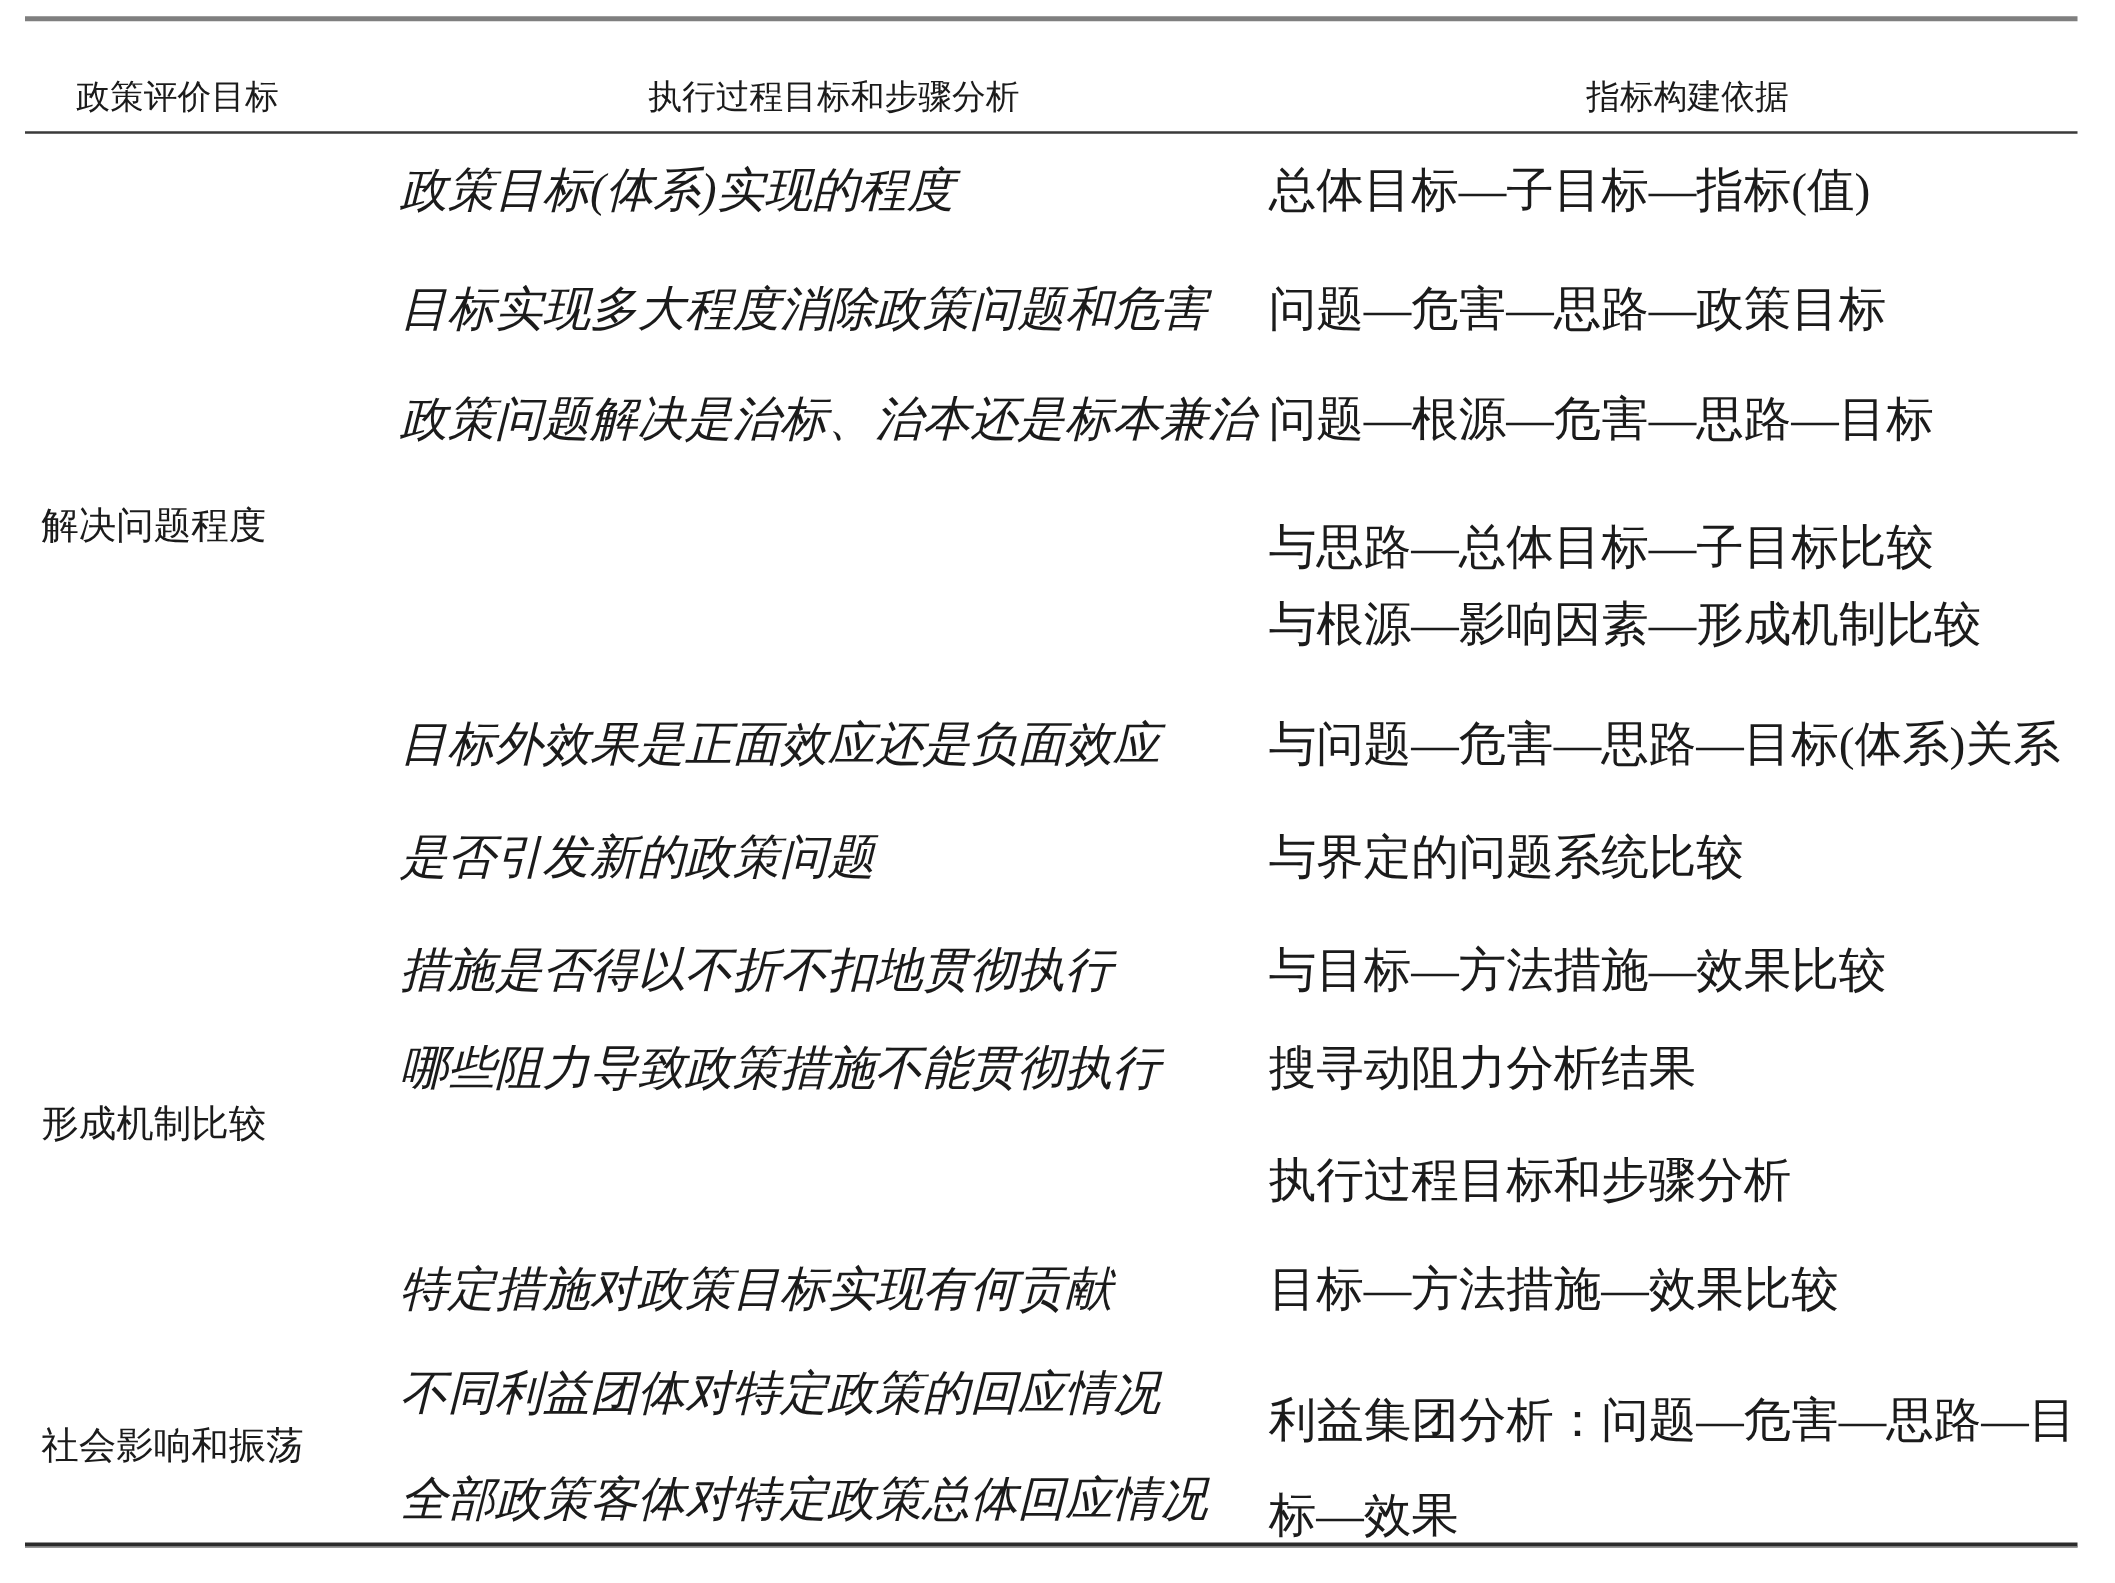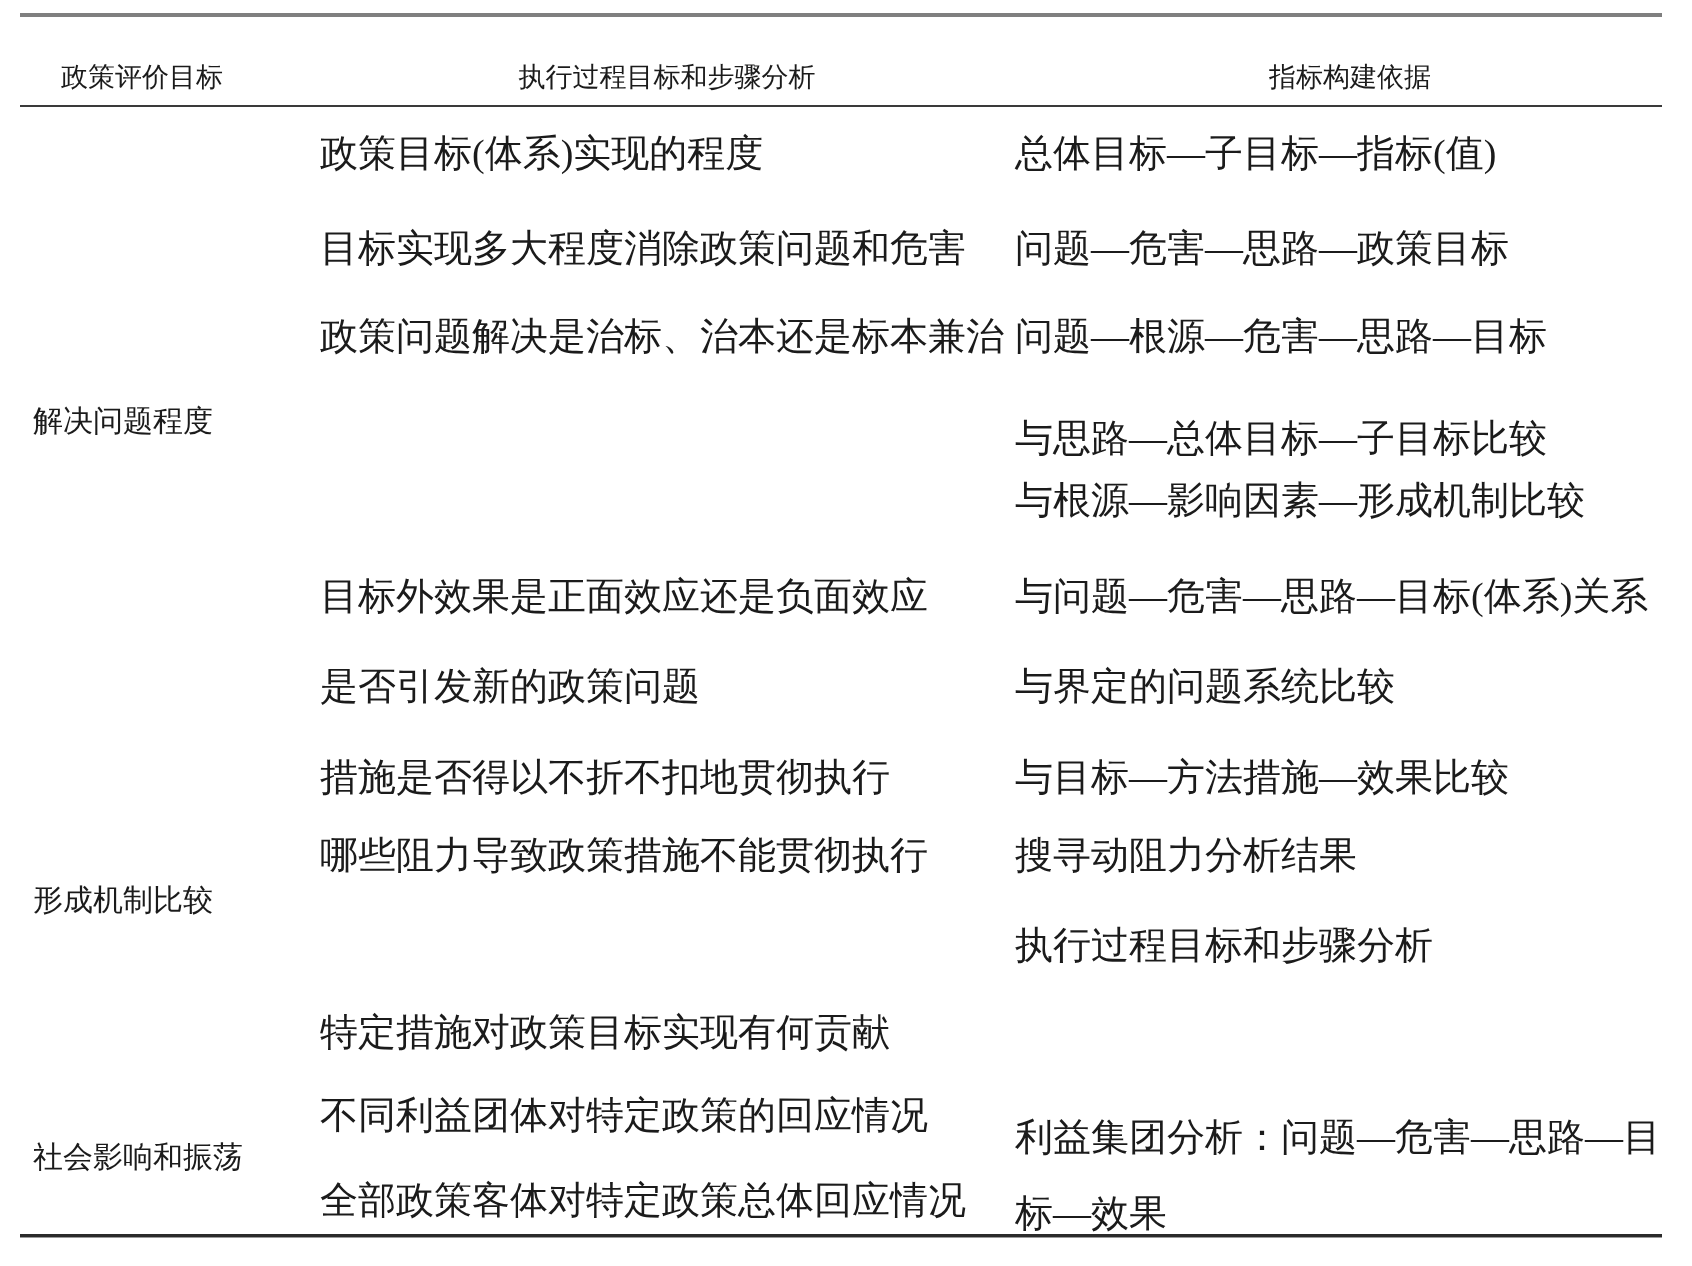--- a/index.html
+++ b/index.html
@@ -35,20 +35,21 @@
     font-size: 30px;
     white-space: nowrap;
   }
   .desc {
     position: absolute;
     left: 320px;
     height: 52px;
     line-height: 52px;
     font-size: 38px;
     white-space: nowrap;
+    font-style: italic;
   }
   .basis {
     position: absolute;
     left: 1015px;
     height: 52px;
     line-height: 52px;
     font-size: 38px;
     white-space: nowrap;
   }
   .basis.two-line {
@@ -95,20 +96,21 @@
   <div class="basis" style="top:570px">与问题—危害—思路—目标(体系)关系</div>
   <div class="basis" style="top:660px">与界定的问题系统比较</div>
 
   <div class="desc" style="top:751px">措施是否得以不折不扣地贯彻执行</div>
   <div class="desc" style="top:829px">哪些阻力导致政策措施不能贯彻执行</div>
   <div class="desc" style="top:1006px">特定措施对政策目标实现有何贡献</div>
 
   <div class="basis" style="top:751px">与目标—方法措施—效果比较</div>
   <div class="basis" style="top:829px">搜寻动阻力分析结果</div>
   <div class="basis" style="top:919px">执行过程目标和步骤分析</div>
+  <div class="basis" style="top:1006px">目标—方法措施—效果比较</div>
 
   <div class="desc" style="top:1089px">不同利益团体对特定政策的回应情况</div>
   <div class="desc" style="top:1174px">全部政策客体对特定政策总体回应情况</div>
 
   <div class="basis shared" style="top:1099px">利益集团分析：问题—危害—思路—目标—效果</div>
 
   <div class="rule rule-bottom"></div>
 
 </div>
 

